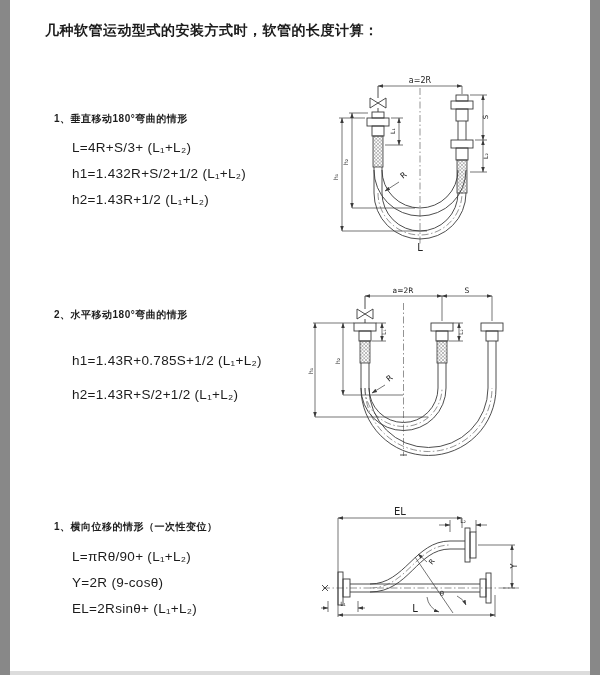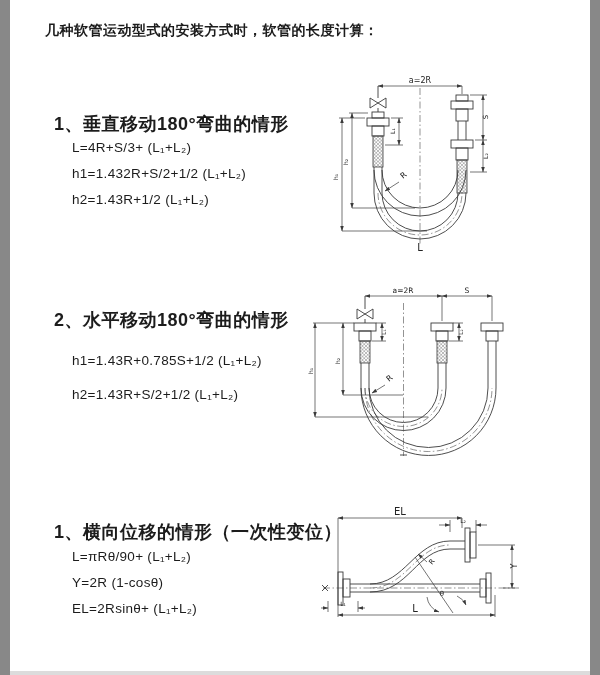--- a/index.html
+++ b/index.html
@@ -3,21 +3,21 @@
 <meta charset="utf-8">
 <style>
   html,body{margin:0;padding:0;background:#888;}
   #page{
     position:relative;width:580px;height:675px;background:#ffffff;
     font-family:"Liberation Sans","DejaVu Sans",sans-serif;color:#1c1c1c;
     overflow:hidden;margin:0 auto;
   }
   .abs{position:absolute;}
   .doc-title{left:35px;top:22px;font-size:14px;font-weight:600;letter-spacing:0.5px;}
-  .sec-heading{left:44px;font-size:18px;font-weight:600;letter-spacing:0.5px;}
+  .sec-heading{left:44px;font-size:10px;font-weight:600;letter-spacing:0.5px;}
   .formula{left:62px;font-size:13.5px;font-weight:400;letter-spacing:0.3px;white-space:pre;}
   svg.diag{position:absolute;overflow:visible;}
   .solid{stroke:#3a3a3a;stroke-width:0.9;fill:none;}
   .dim{stroke:#3a3a3a;stroke-width:0.7;fill:none;}
   .cl{stroke:#4a4a4a;stroke-width:0.6;stroke-dasharray:7 2.5 1.5 2.5;fill:none;}
   .lbl{font-family:"DejaVu Sans",sans-serif;fill:#222;}
   .page-edge{left:0;right:0;bottom:0;height:4px;background:#dcdcdc;}
 </style>
 </head>
 <body>
@@ -191,21 +191,21 @@
     </g>
 
     <g>
       <path class="dim" d="M75,102 L62,110" marker-end="url(#ar)"></path>
       <text class="lbl" x="79" y="99" font-size="8" transform="rotate(-40 79,99)">R</text>
     </g>
   </svg>
 
   <div class="abs sec-heading" style="top:520px">1、横向位移的情形（一次性变位）</div>
   <div class="abs formula" style="top:549px">L=πRθ/90+ (L₁+L₂)</div>
-  <div class="abs formula" style="top:575px">Y=2R (1-cosθ)</div>
+  <div class="abs formula" style="top:575px">Y=2R (9-cosθ)</div>
   <div class="abs formula" style="top:601px">EL=2Rsinθ+ (L₁+L₂)</div>
 
   <svg class="diag" style="left:305px;top:505px" width="290" height="150" viewBox="0 0 290 150">
     <g>
       <path class="dim" d="M23,13 H147" marker-start="url(#ar)" marker-end="url(#ar)"></path>
       <path class="dim" d="M23,13 V112 M147,13 V23"></path>
       <text class="lbl" x="85" y="10" text-anchor="middle" font-size="10">EL</text>
     </g>
 
     <g>

